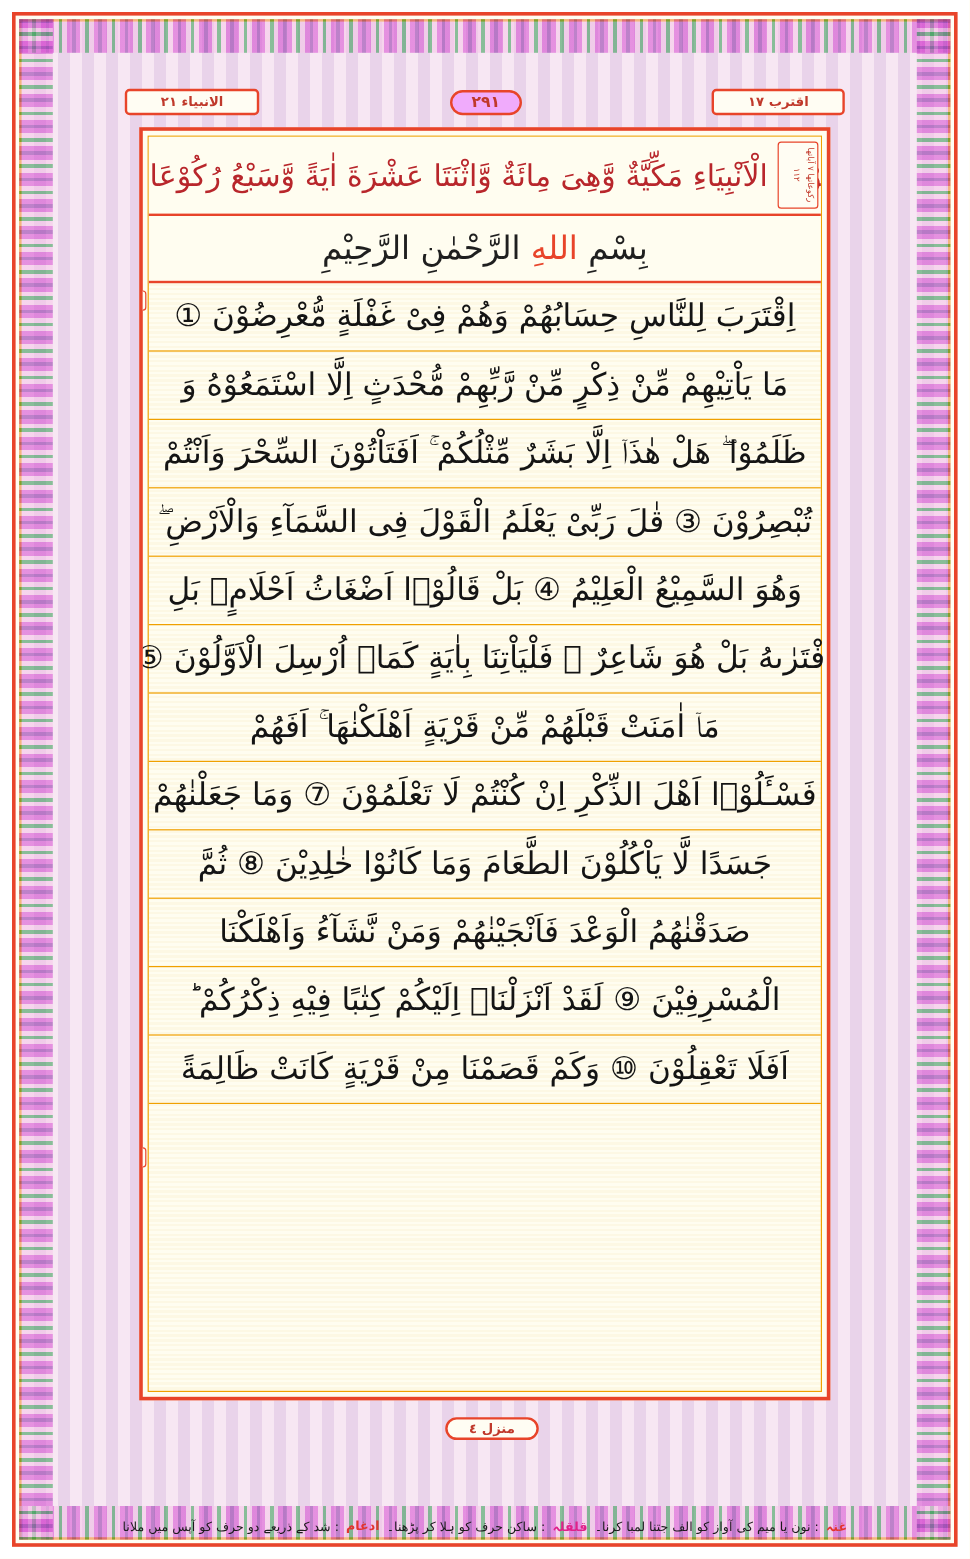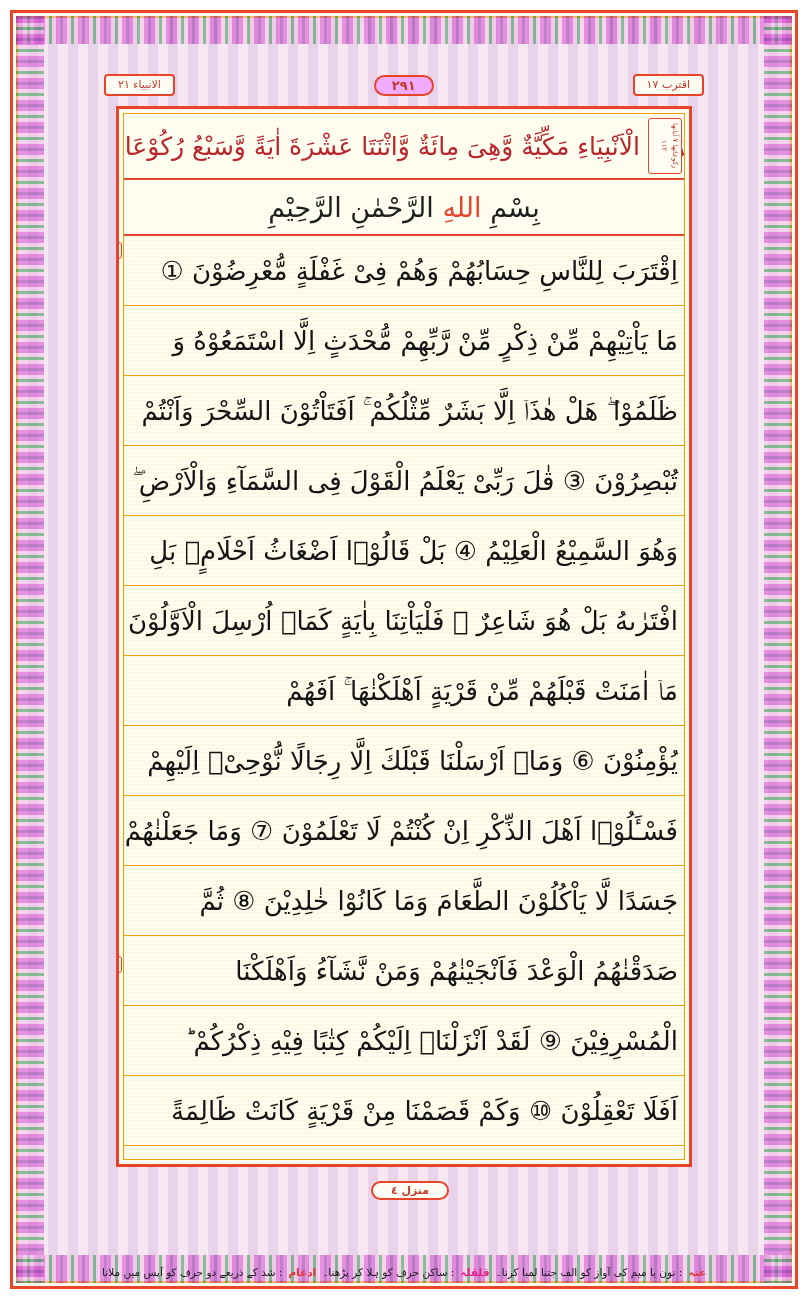--- a/index.html
+++ b/index.html
@@ -67,24 +67,24 @@
   
   .header-row{
     position:absolute;left:60px;right:60px;top:26px;height:30px;
     display:flex;align-items:center;justify-content:space-between;
     direction:rtl;
   }
   .hdr-box{
     border:2px solid #e8442a;
     background:#fffdf3;
     border-radius:4px;
-    padding:1px 12px;
+    padding:1px 28px;
     font-size:11px;
     color:#c0392b;
-    font-weight:normal;
+    font-weight:bold;
     line-height:16px;
     white-space:nowrap;
   }
   .hdr-page{
     border:2px solid #e8442a;
     background:#f0abfc;
     border-radius:16px;
     padding:1px 16px;
     font-size:13px;
     color:#c0392b;
@@ -158,23 +158,23 @@
     color:#1f1f1f;
     white-space:nowrap;
   }
   .bismillah .red{color:#e8442a;margin-top:28px;}
 
   
   .lines{
     position:relative;
   }
   .line{
-    height:70px;
+    height:57px;
     border-bottom:1px solid #f0a000;
-    display:flex;align-items:center;
+    display:flex;align-items:center;justify-content:center;
     direction:rtl;
     padding:0 6px;
     box-sizing:border-box;
     background:transparent;
   }
   .line:last-child{border-bottom:none;}
   .arabic{
     font-size:26px;
     line-height:44px;
     color:#141414;
@@ -276,23 +276,20 @@
               <span class="arabic">تُبْصِرُوْنَ ③ قٰلَ رَبِّیْ یَعْلَمُ الْقَوْلَ فِی السَّمَآءِ وَالْاَرْضِ ۖ</span>
             </div>
           <div class="line">
               <span class="arabic">وَهُوَ السَّمِیْعُ الْعَلِیْمُ ④ بَلْ قَالُوْۤا اَضْغَاثُ اَحْلَامٍۭ بَلِ</span>
             </div>
           <div class="line">
               <span class="arabic">افْتَرٰىهُ بَلْ هُوَ شَاعِرٌ ۖ فَلْیَاْتِنَا بِاٰیَةٍ كَمَاۤ اُرْسِلَ الْاَوَّلُوْنَ ⑤</span>
             </div>
           <div class="line">
               <span class="arabic">مَاۤ اٰمَنَتْ قَبْلَهُمْ مِّنْ قَرْیَةٍ اَهْلَكْنٰهَا ۚ اَفَهُمْ</span>
-            </div>
-          <div class="line">
-              <span class="arabic">یُؤْمِنُوْنَ ⑥ وَمَاۤ اَرْسَلْنَا قَبْلَكَ اِلَّا رِجَالًا نُّوْحِیْۤ اِلَیْهِمْ</span>
             </div>
           <div class="line">
               <span class="arabic">فَسْـَٔلُوْۤا اَهْلَ الذِّكْرِ اِنْ كُنْتُمْ لَا تَعْلَمُوْنَ ⑦ وَمَا جَعَلْنٰهُمْ</span>
             </div>
           <div class="line">
               <span class="arabic">جَسَدًا لَّا یَاْكُلُوْنَ الطَّعَامَ وَمَا كَانُوْا خٰلِدِیْنَ ⑧ ثُمَّ</span>
             </div>
           <div class="line">
               <span class="arabic">صَدَقْنٰهُمُ الْوَعْدَ فَاَنْجَیْنٰهُمْ وَمَنْ نَّشَآءُ وَاَهْلَكْنَا</span>
             </div>

